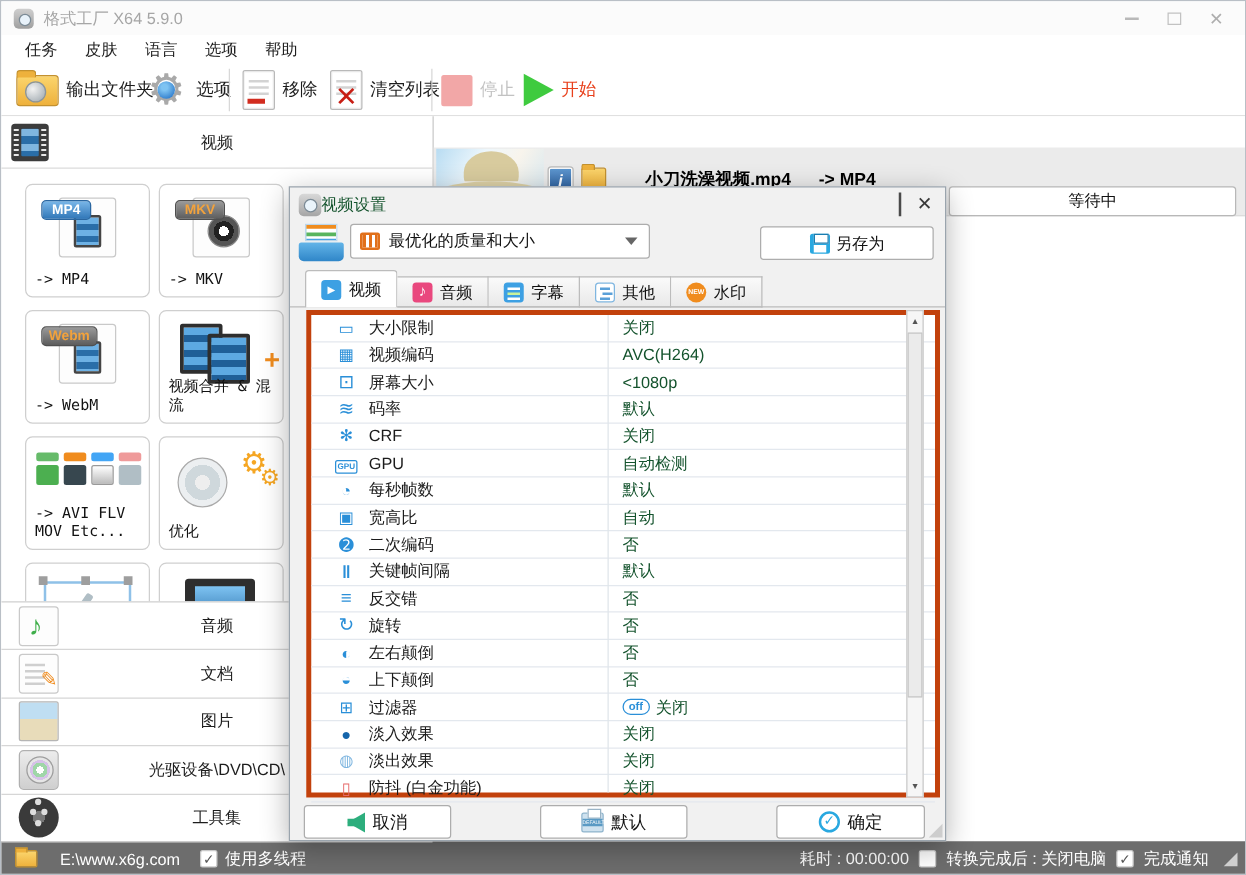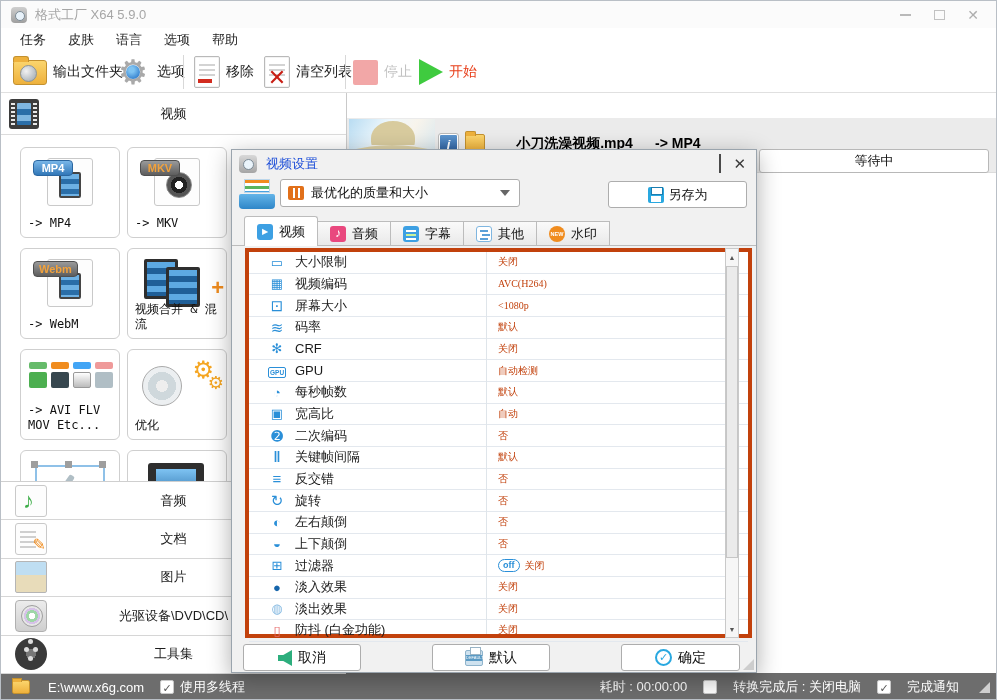--- a/index.html
+++ b/index.html
@@ -107,21 +107,21 @@
   .q-ico-folder::before { content:""; position:absolute; left:-1px; top:-4px; width:9px; height:4px; background:#eeb13c; border:1px solid #c3912f; border-bottom:none; border-radius:2px 2px 0 0; }
   .q-filename { position:absolute; left:150px; top:17px; width:155px; text-align:center; font-size:14px; font-weight:bold; color:#000; }
   .q-target { position:absolute; left:308px; top:17px; font-size:14px; font-weight:bold; color:#000; }
   .q-status { position:absolute; left:412px; top:31px; width:230px; height:24px; background:#fff; border:1px solid #b8b8b8; border-radius:3px; font-size:13px; color:#111; display:flex; align-items:center; justify-content:center; }
 
   
   .dialog { position:absolute; left:230px; top:148px; width:526px; height:524px; background:#f1f1f1; border:1px solid #9aa4ad; box-shadow:0 6px 22px rgba(0,0,0,.32); z-index:50; }
   .dlg-titlebar { position:absolute; left:0; top:0; width:100%; height:28px; display:flex; align-items:center; }
   .dlg-icon { width:18px; height:18px; margin-left:7px; border-radius:4px; background:linear-gradient(#d8d8d8,#a5a5a5); position:relative; }
   .dlg-icon::after { content:""; position:absolute; left:4px; top:4px; width:9px; height:9px; border-radius:50%; background:#eaf4fb; border:1px solid #7c8b96; }
-  .dlg-title { margin-left:9px; font-size:13px; color:#1d4ed8; }
+  .dlg-title { font-size:13px; color:#14532d; }
   .dlg-controls { margin-left:auto; margin-right:10px; display:flex; gap:12px; align-items:center; }
   .dlg-controls .g-min { width:11px; height:2px; background:#4a4a4a; margin-top:8px; }
   .dlg-controls .g-max { width:11px; height:10px; border:1.5px solid #4a4a4a; }
   .dlg-controls .g-close { color:#3a3a3a; font-size:15px; line-height:1; }
 
   .profile-tray { position:absolute; left:7px; top:29px; width:36px; height:30px; }
   .profile-tray .lines { position:absolute; left:5px; top:0; width:26px; height:14px; background:#fff; border:1px solid #bcd6ea;
      box-shadow:inset 0 3px 0 #f08c1e, inset 0 6px 0 #fff, inset 0 9px 0 #59b55e, inset 0 11px 0 #fff, inset 0 14px 0 #4aa3e0; }
   .profile-tray .bin { position:absolute; left:0; bottom:0; width:36px; height:15px; background:linear-gradient(#63b4e8,#2f86c8); border-radius:2px 2px 4px 4px; }
   .profile-select { position:absolute; left:48px; top:29px; width:240px; height:28px; background:#fff; border:1px solid #adadad; border-radius:3px; display:flex; align-items:center; }
@@ -151,21 +151,21 @@
   .tab-watermark::after { content:"NEW"; position:absolute; inset:0; color:#fff; font-size:5.5px; font-weight:bold; line-height:16px; text-align:center; }
 
   .settings-table { position:absolute; left:13px; top:98px; width:507px; height:390px; background:#fff; border:4px solid #c2410c; }
   .settings-col-line { position:absolute; left:237px; top:0; bottom:0; width:1px; background:#dfe5ea; z-index:1; }
   .srow { height:21.66px; border-bottom:1px solid #e3e8ee; position:relative; display:flex; align-items:center; }
   .sicon { position:absolute; left:19px; width:18px; text-align:center; color:#2a8fd8; font-size:13px; line-height:1; }
   .slabel { position:absolute; left:46px; font-size:13px; color:#1b1b1b; white-space:nowrap; }
   .svalue-wrap { position:absolute; left:249px; display:flex; align-items:center; gap:5px; }
   .sbadge { font-size:9px; color:#2a8fd8; border:1px solid #2a8fd8; border-radius:8px; padding:0 4px; line-height:11px; font-weight:bold; }
   .sbadge:empty { display:none; }
-  .svalue { font-size:10px; color:#c2410c; white-space:nowrap;font-family:Liberation Serif, serif; }
+  .svalue { font-size:13px; color:#14532d; white-space:nowrap; }
   .ico-sizelimit::before{content:"▭"} .ico-encoder::before{content:"▦"} .ico-screen::before{content:"⊡";font-size:15px}
   .ico-bitrate::before{content:"≋";font-size:15px} .ico-crf::before{content:"✻"}
   .ico-gpu::before{content:"GPU"; font-size:6.5px; font-weight:bold; border:1px solid #2a8fd8; border-radius:2px; padding:1px 1px; }
   .ico-fps::before{content:"◔"} .ico-aspect::before{content:"▣"} .ico-twopass::before{content:"➋";font-size:14px}
   .ico-keyframe::before{content:"‖";font-weight:bold;font-size:14px} .ico-deinterlace::before{content:"≡";font-size:15px}
   .ico-rotate::before{content:"↻";font-size:15px} .ico-fliph::before{content:"◐"} .ico-flipv::before{content:"◒"}
   .ico-filter::before{content:"⊞"} .ico-fadein::before{content:"●";color:#1565ab} .ico-fadeout::before{content:"◍";color:#7fb6e0}
   .ico-stabilize::before{content:"▯";color:#e66a6a;font-weight:bold}
 
   .v-scrollbar { position:absolute; left:493px; top:98px; width:14px; height:390px; background:#f6f6f6; border:1px solid #c9c9c9; z-index:2; }
@@ -187,21 +187,21 @@
   .dlg-grip { position:absolute; right:2px; bottom:2px; width:0; height:0; border-left:11px solid transparent; border-bottom:11px solid #c4c4c4; opacity:.8; }
 
   
   .statusbar { position:absolute; left:0; top:672px; width:100%; height:28px; background:#6d6d6d; display:flex; align-items:center; color:#fff; font-size:13px; }
   .sb-folder { width:18px; height:14px; margin-left:11px; background:linear-gradient(#fbd56d,#eeb13c); border:1px solid #c3912f; border-radius:2px; position:relative; flex:none; }
   .sb-folder::before { content:""; position:absolute; left:-1px; top:-3px; width:8px; height:3px; background:#eeb13c; border:1px solid #c3912f; border-bottom:none; }
   .sb-path { margin-left:18px; }
   .cb { width:14px; height:14px; background:#fff; border:1px solid #c9c9c9; border-radius:2px; position:relative; flex:none; }
   .cb.checked::after { content:"✓"; position:absolute; inset:0; color:#555; font-size:11px; font-weight:bold; line-height:14px; text-align:center; }
   .sb-gap { margin-left:16px; display:flex; align-items:center; gap:6px; }
-  .sb-right { margin-left:auto; display:flex; align-items:center; gap:16px; margin-right:6px; }
+  .sb-right { margin-left:auto; display:flex; align-items:center; gap:8px; margin-right:6px; }
   .sb-grip { width:0; height:0; border-left:11px solid transparent; border-bottom:11px solid #cfcfcf; margin-left:4px; }
 </style>
 </head>
 <body>
 
 <div class="app">
 
   <div class="titlebar">
     <span class="app-icon"></span>
     <span class="win-title">格式工厂 X64 5.9.0</span>

